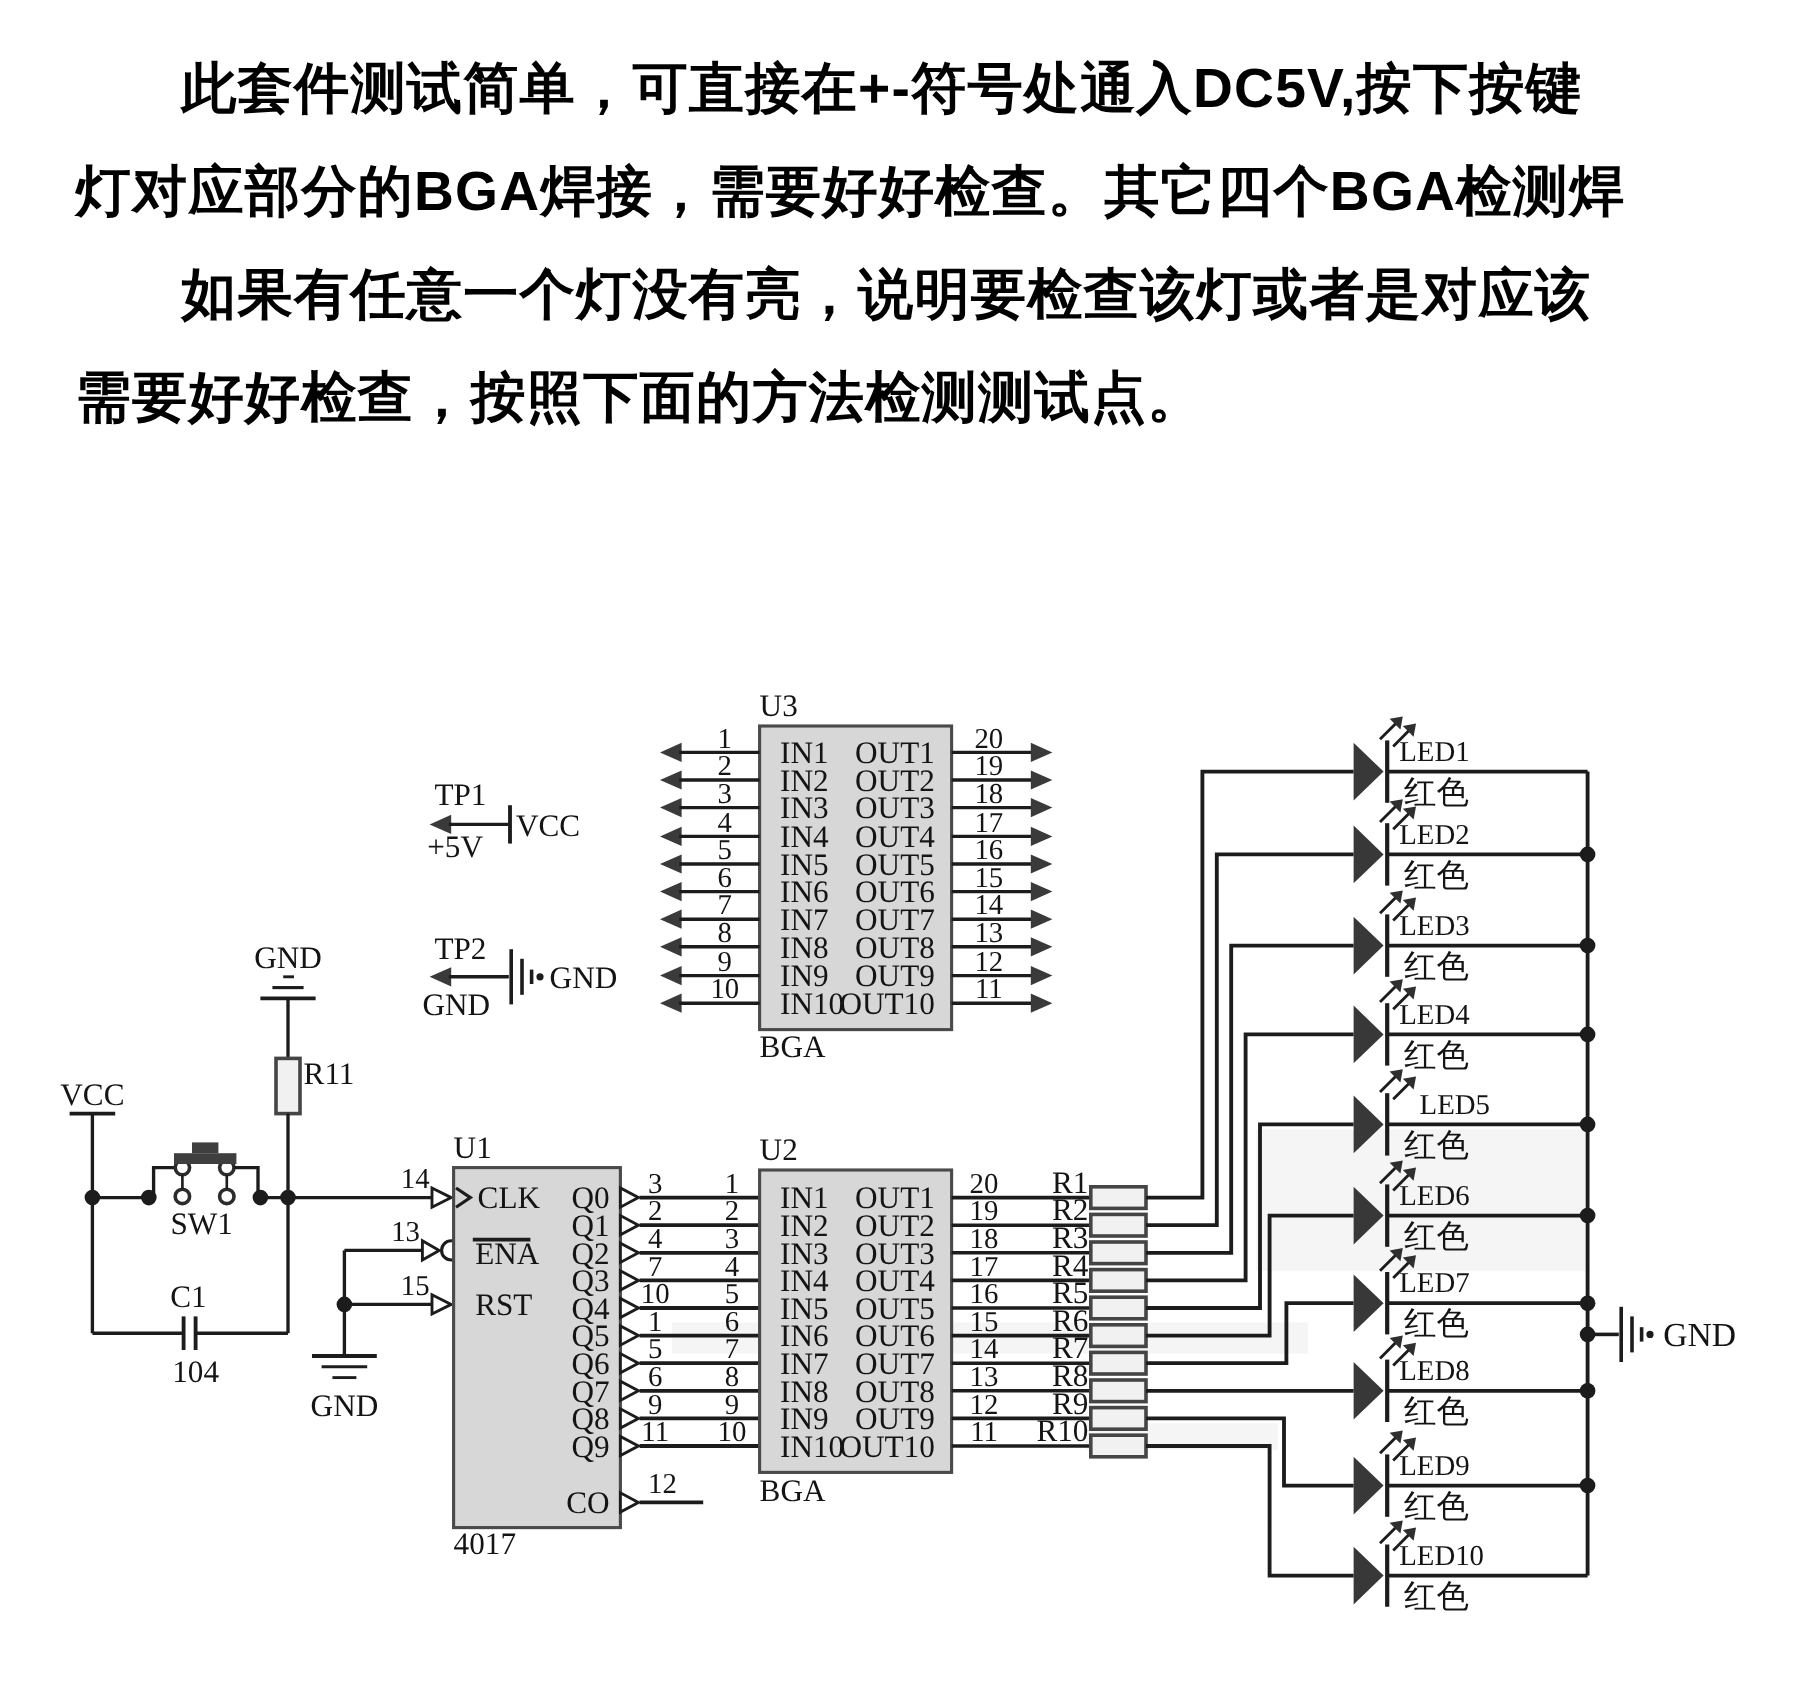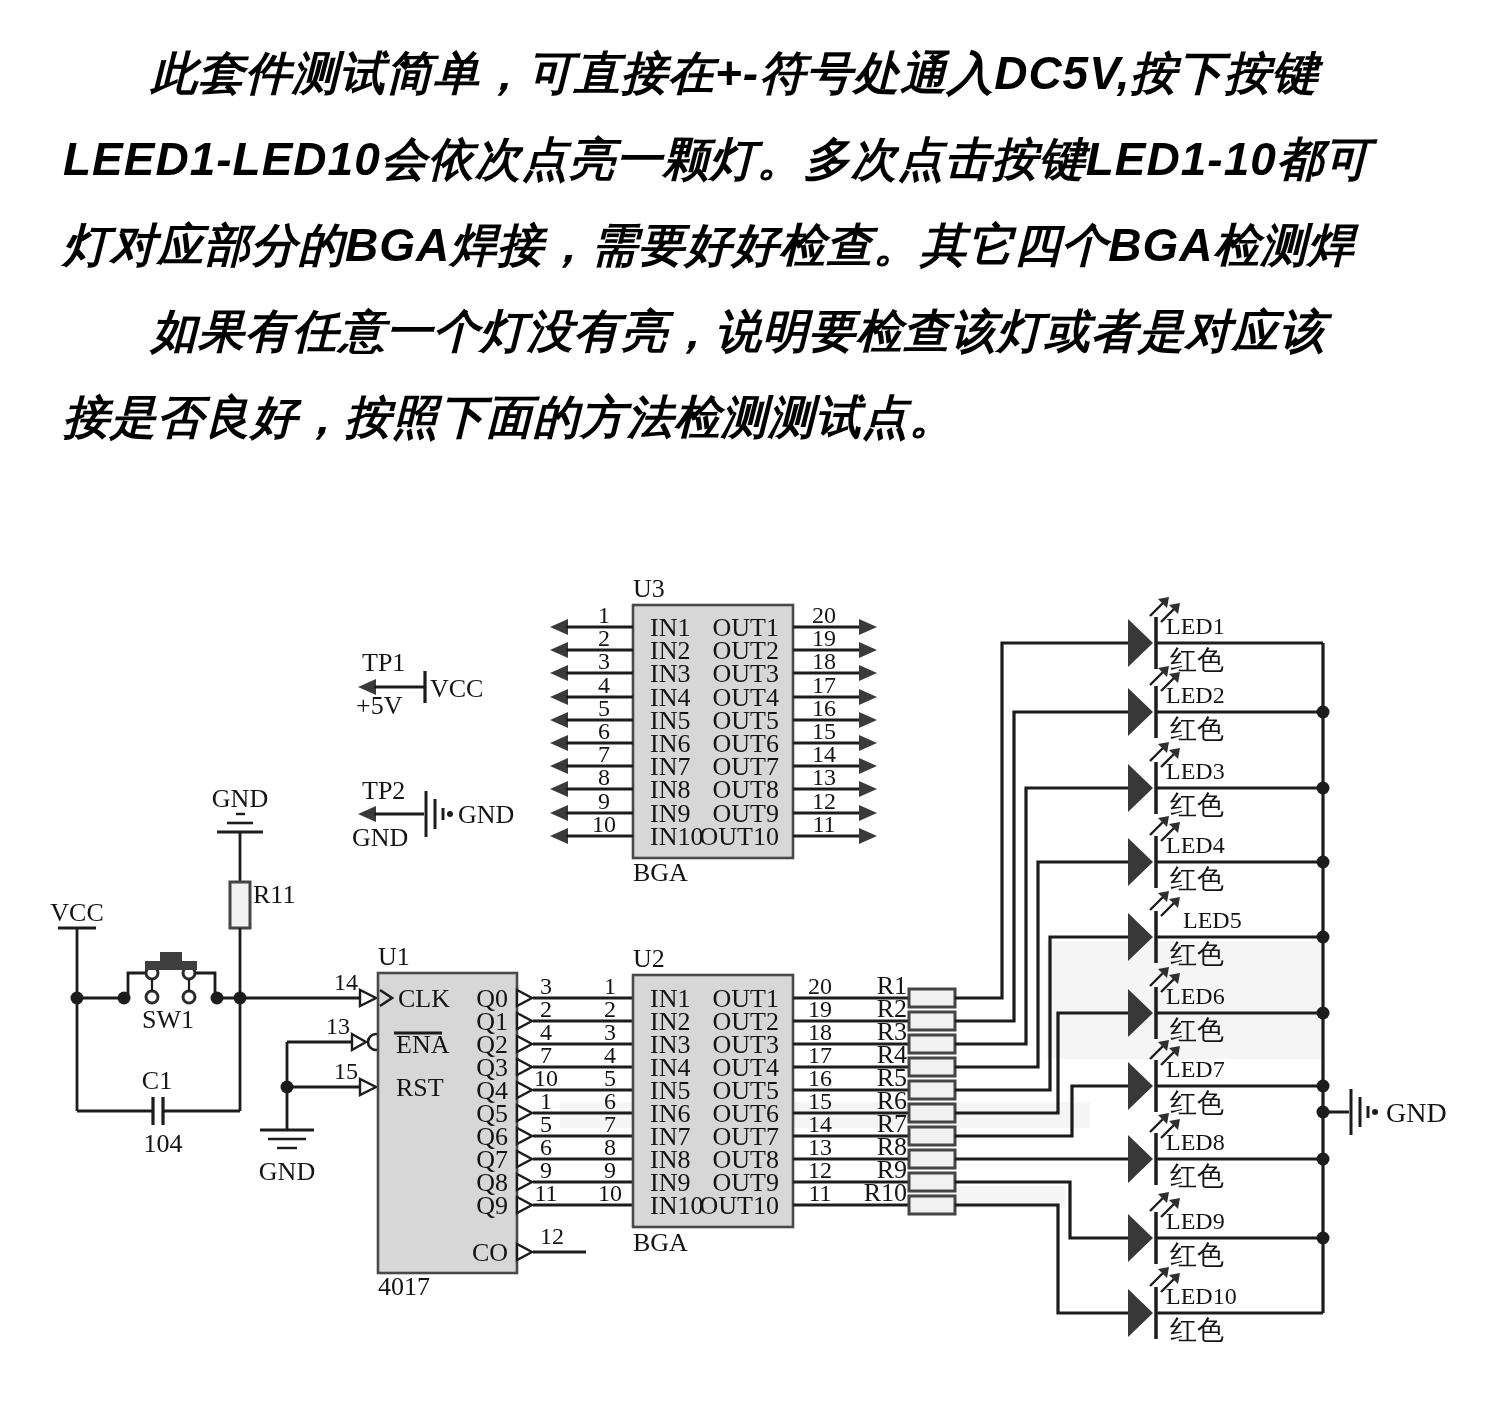--- a/index.html
+++ b/index.html
@@ -1,33 +1,32 @@
 <!DOCTYPE html>
 <html><head>
 <meta charset="utf-8">
 <style>
   html,body{margin:0;padding:0;background:#fff;}
   #page{position:relative;width:1500px;height:1419px;background:#ffffff;overflow:hidden;
         font-family:"Liberation Sans","DejaVu Sans",sans-serif;}
-  #intro{position:absolute;left:0;top:0;width:1500px;padding:30px 55px 0 63px;box-sizing:border-box;font-style:italic;}
+  #intro{position:absolute;left:0;top:0;width:1500px;padding:30px 55px 0 63px;box-sizing:border-box;}
   .intro-line{font-size:46px;line-height:86px;font-weight:600;color:#000;letter-spacing:1px;white-space:nowrap;}
   .intro-line.indent{padding-left:88px;}
   #sch{position:absolute;left:0;top:0;}
   text{fill:#141414;}
 </style>
 </head>
 <body>
 
 <div id="page">
   <div id="intro">
     <div class="intro-line indent">此套件测试简单，可直接在+-符号处通入DC5V,按下按键</div>
-    <div class="intro-line">LEED1-LED10会依次点亮一颗灯。多次点击按键LED1-10都可</div>
     <div class="intro-line">灯对应部分的BGA焊接，需要好好检查。其它四个BGA检测焊</div>
     <div class="intro-line indent">如果有任意一个灯没有亮，说明要检查该灯或者是对应该</div>
-    <div class="intro-line">接是否良好，按照下面的方法检测测试点。</div>
+    <div class="intro-line">需要好好检查，按照下面的方法检测测试点。</div>
   </div>
   <svg id="sch" width="1500" height="1419" viewBox="0 0 1500 1419">
       <rect x="560" y="1102" width="530" height="26" fill="#f5f5f5"></rect>
       <rect x="1047" y="941" width="274" height="118" fill="#f5f5f5"></rect>
       <rect x="905" y="1186" width="160" height="22" fill="#f5f5f5"></rect>
       <rect x="633" y="605" width="160" height="253" fill="#d7d7d7" stroke="#4a4a4a" stroke-width="2.6"></rect>
       <text x="633" y="597" font-size="26" text-anchor="start" font-family="&quot;Liberation Serif&quot;,&quot;DejaVu Serif&quot;,serif" fill="#141414">U3</text>
       <text x="633" y="881" font-size="26" text-anchor="start" font-family="&quot;Liberation Serif&quot;,&quot;DejaVu Serif&quot;,serif" fill="#141414">BGA</text>
       <polygon points="550,627 568,619 568,635" fill="#3a3a3a"></polygon>
       <line x1="566" y1="627" x2="633" y2="627" stroke="#1c1c1c" stroke-width="2.8"></line>

